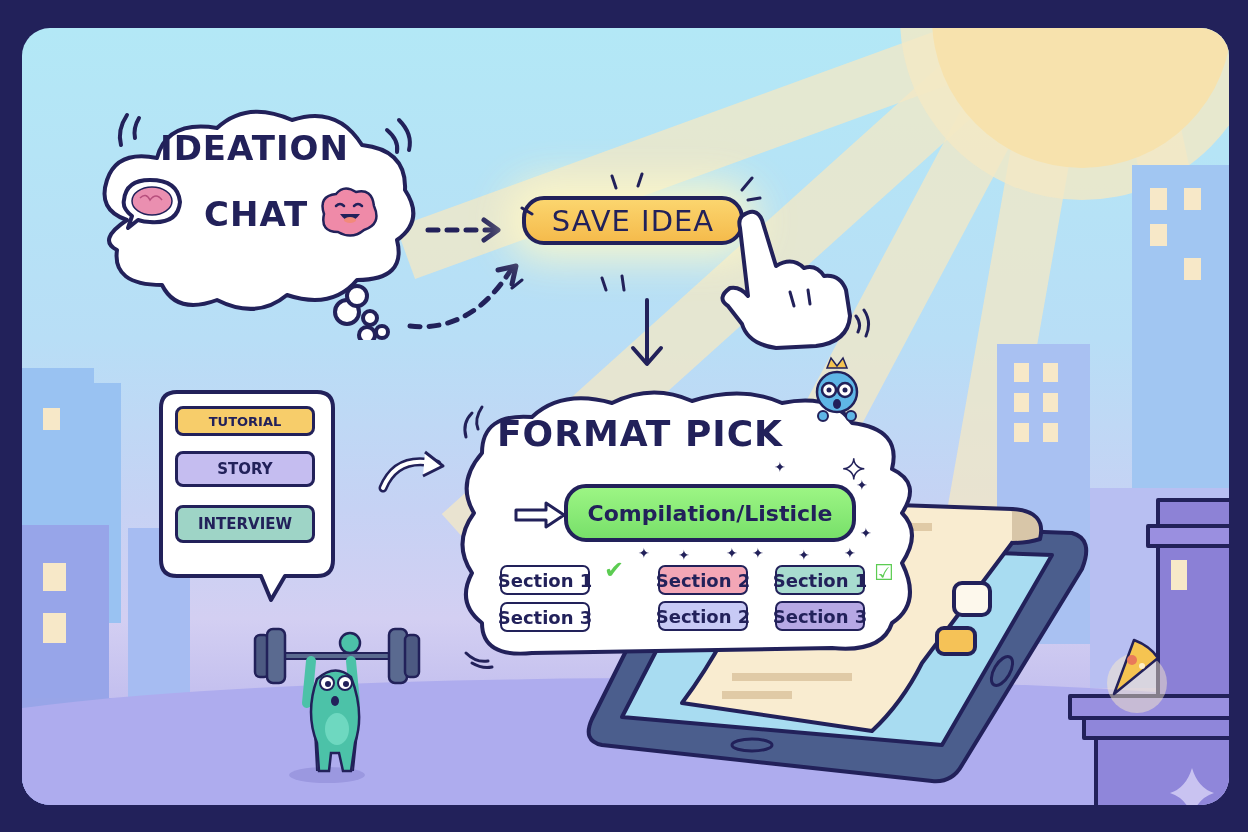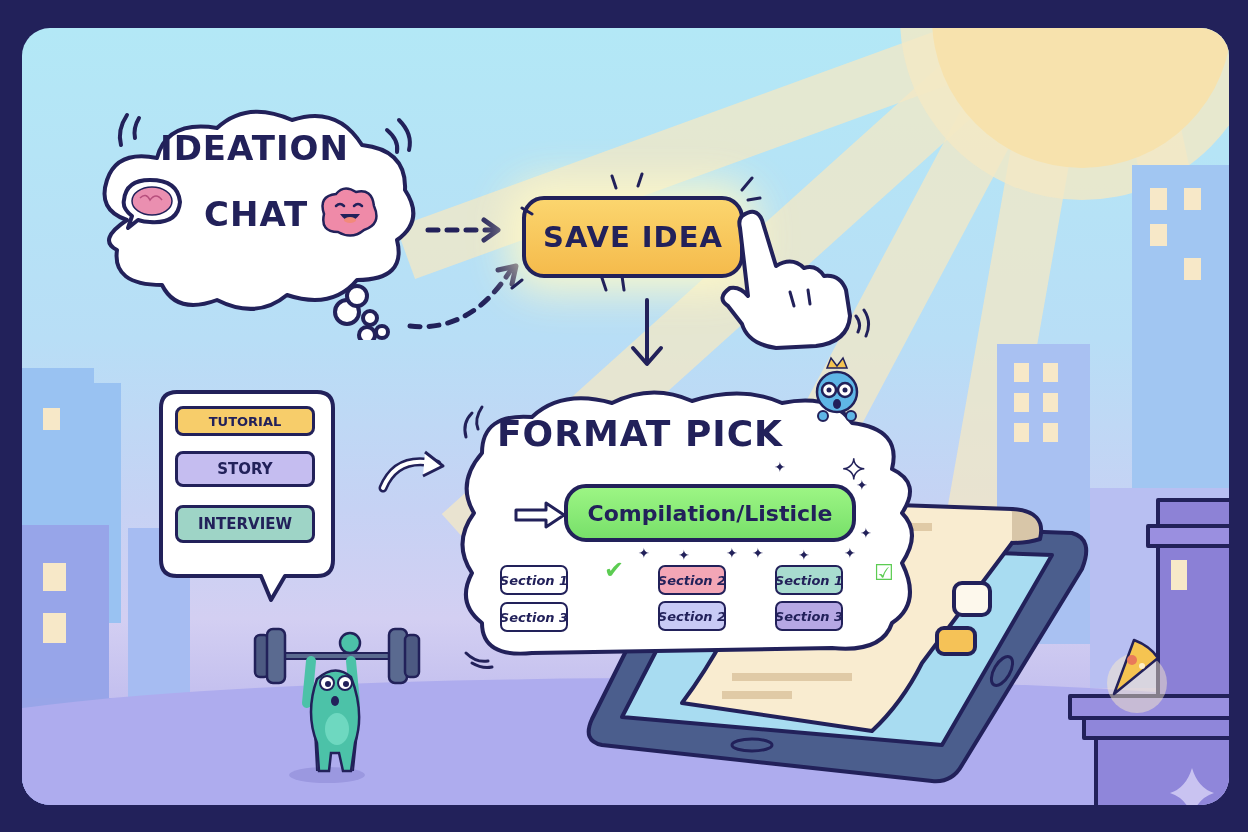--- a/index.html
+++ b/index.html
@@ -27,35 +27,35 @@
   .bold-title {
     font-family: "DejaVu Sans", sans-serif; font-weight: 900; color: #22215a;
     letter-spacing: 1px; position: absolute; white-space: nowrap;
   }
   .pill {
     position: absolute; border: 3px solid #22215a; border-radius: 8px;
     font-family: "DejaVu Sans", sans-serif; font-weight: bold; color: #22215a;
     display: flex; align-items: center; justify-content: center; white-space: nowrap;
   }
   .save-btn {
-    position: absolute; left: 500px; top: 168px; width: 222px; height: 82px;
+    position: absolute; left: 500px; top: 168px; width: 222px; height: 49px;
     background: linear-gradient(180deg, #fbd56e, #f5bb4c);
     border: 4px solid #22215a; border-radius: 22px;
     box-shadow: 0 0 40px 14px rgba(255,248,200,0.9);
     display: flex; align-items: center; justify-content: center;
-    font-weight: 700; font-size: 29px; color: #22215a; letter-spacing: 1px;
+    font-weight: 400; font-size: 29px; color: #22215a; letter-spacing: 1px;
   }
   .listicle-btn {
     position: absolute; left: 542px; top: 456px; width: 292px; height: 58px;
     background: linear-gradient(180deg, #9cf584, #78e06a);
     border: 4px solid #22215a; border-radius: 22px;
     display: flex; align-items: center; justify-content: center;
     font-weight: 900; font-size: 22px; color: #22215a;
   }
-  .sec { font-size: 13px; height: 30px; width: 68px; border-radius: 7px; border-width: 2.5px; font-style: italic; }
+  .sec { font-size: 18px; height: 30px; width: 90px; border-radius: 7px; border-width: 2.5px; }
   .check { position: absolute; font-size: 24px; color: #5ccc52; font-weight: 900; }
   .sparkle { position: absolute; color: #22215a; font-size: 14px; line-height: 1; }
 </style>
 </head>
 <body>
 
 <div class="frame">
 
   <div>
     <div class="ray" style="left:1000px; top:60px; width:60px; height:700px; transform:rotate(10deg);"></div>

